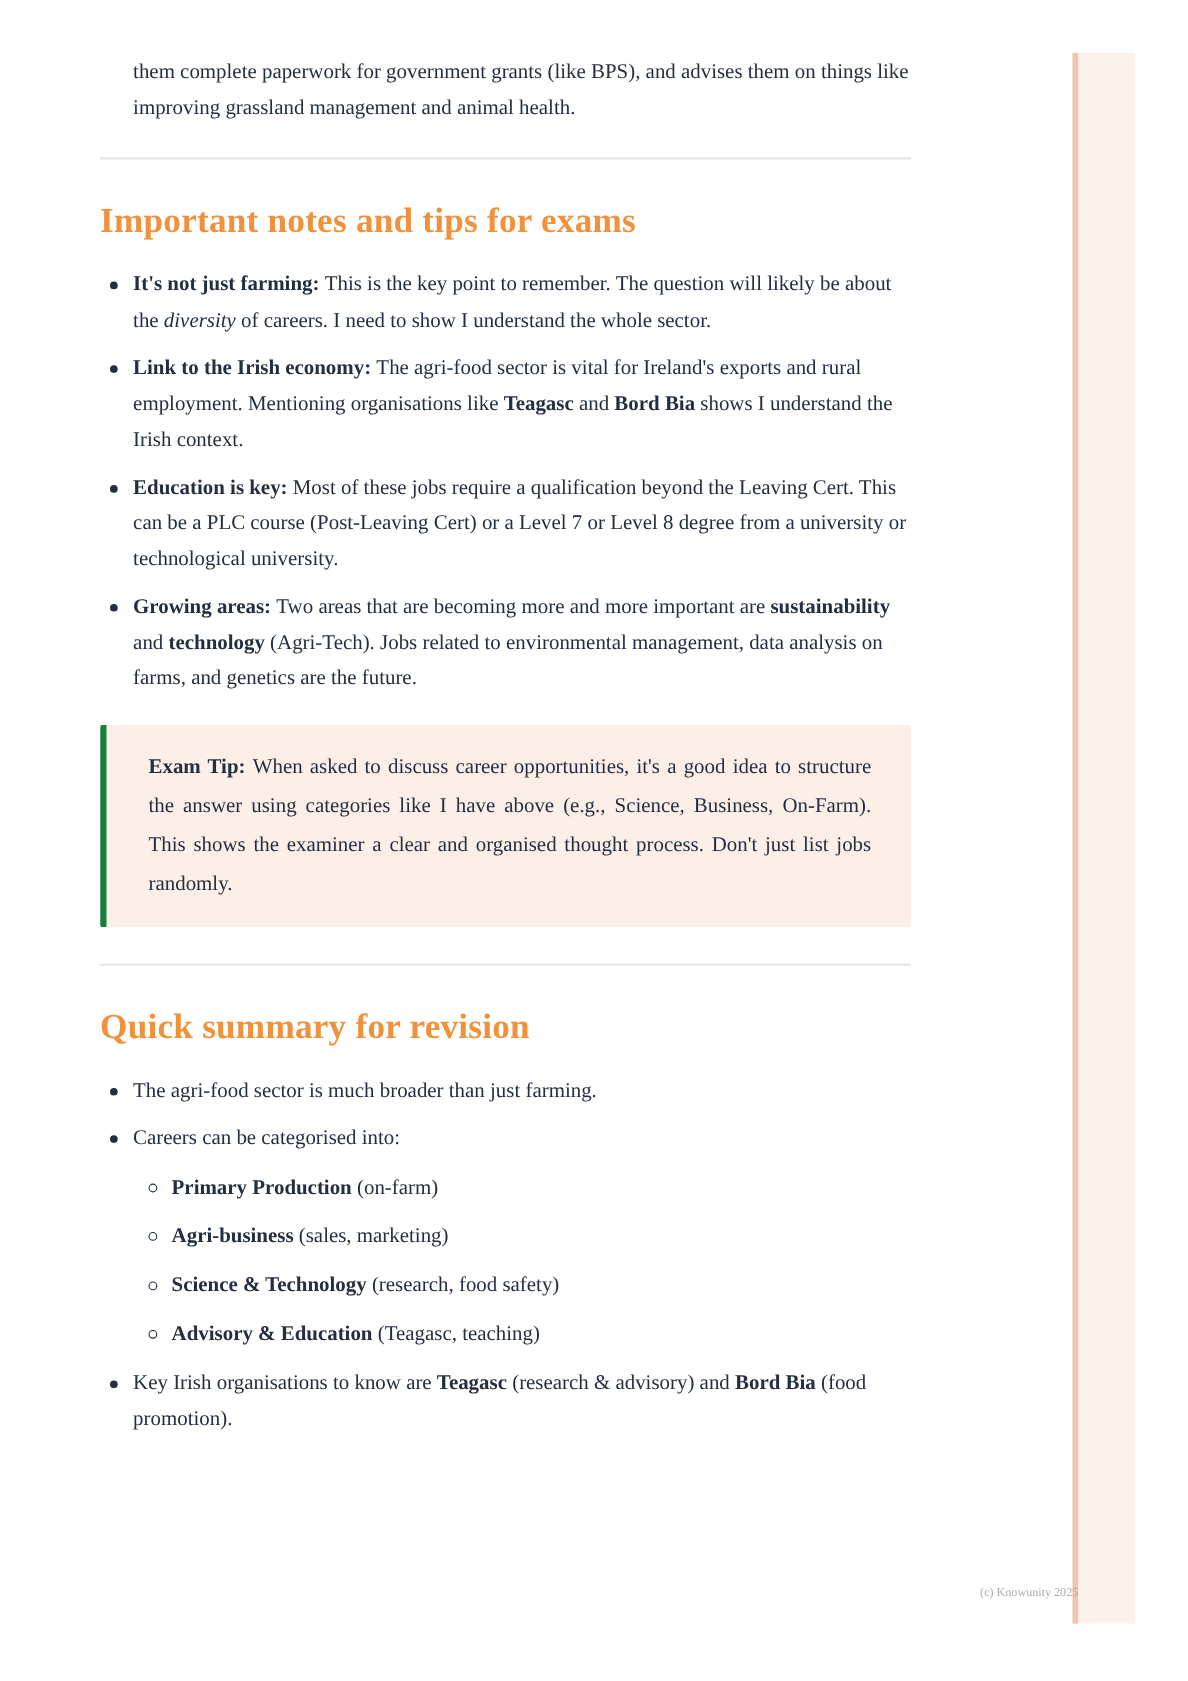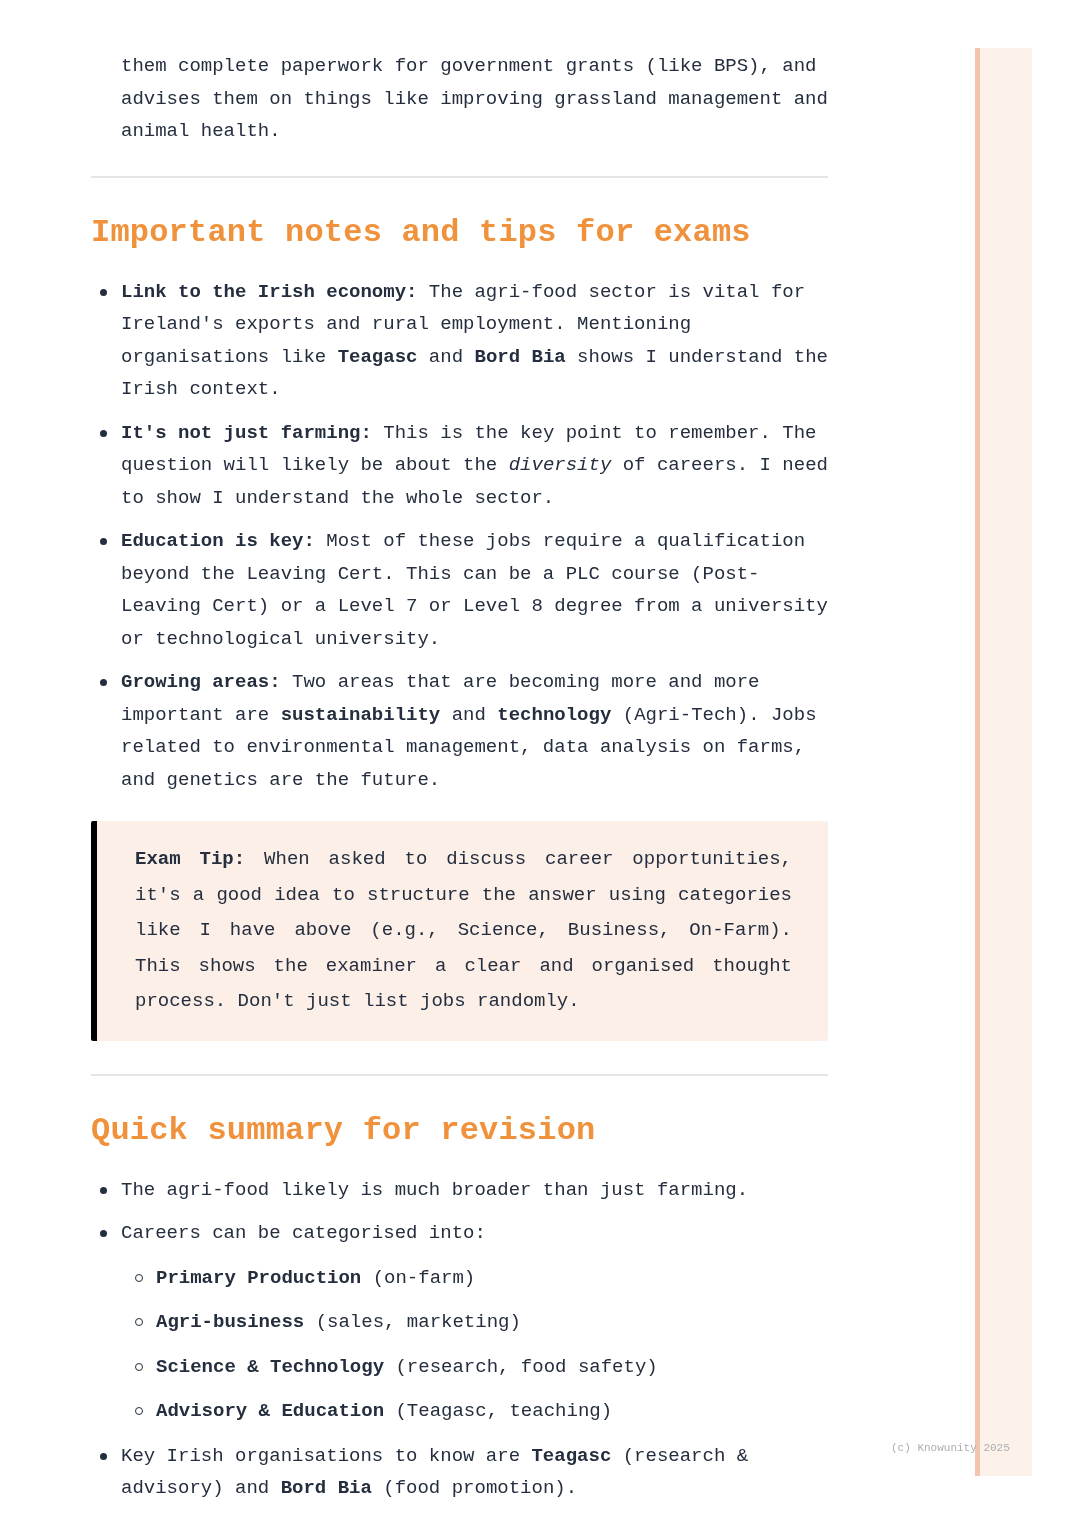--- a/index.html
+++ b/index.html
@@ -1,20 +1,20 @@
 <!DOCTYPE html>
 <html><head>
 <meta charset="utf-8">
 <style>
   html,body{margin:0;padding:0;background:#fff;}
   .page{
     position:relative;
     width:1080px;height:1528px;
     background:#ffffff;
-    font-family:Liberation Mono, monospace;
+    font-family:Liberation Serif, serif;
     color:#242E3E;
     overflow:hidden;
     border-radius:14px;
   }
   .decor-stripe{
     position:absolute;
     left:975px;top:48px;
     width:57px;height:1428px;
     background:#FDF2EA;
     border-left:5px solid #F4C5AE;
@@ -79,21 +79,21 @@
     position:absolute;
     left:14px;top:12px;
     width:6px;height:6px;
     border-radius:50%;
     border:1.5px solid #242E3E;
     background:transparent;
   }
   .tip-callout{
     margin-top:25px;
     background:#FBEFE8;
-    border-left:6px solid #000000;
+    border-left:6px solid #15803d;
     border-radius:2px;
     padding:21px 36px 21px 38px;
     box-sizing:border-box;
   }
   .tip-text{
     text-align:justify;
     line-height:35.5px;
     margin:0;
   }
   .divider.second{margin-top:33px;}
@@ -118,44 +118,44 @@
   <div class="content">
 
     <p class="intro"><span>them complete paperwork for government grants (like BPS), and advises them on things like improving grassland management and animal health.</span></p>
 
     <hr class="divider">
 
     <h2 class="section-title">Important notes and tips for exams</h2>
 
     <ul class="bullets">
       <li>
-        <span><span class="b">Link to the Irish economy: </span><span>The agri-food sector is vital for Ireland's exports and rural employment. Mentioning organisations like </span><span class="b">Teagasc</span><span> and </span><span class="b">Bord Bia</span><span> shows I understand the Irish context.</span></span>
+        <span><span class="b">It's not just farming: </span><span>This is the key point to remember. The question will likely be about the </span><span class="i">diversity</span><span> of careers. I need to show I understand the whole sector.</span></span>
       </li>
       <li>
-        <span><span class="b">It's not just farming: </span><span>This is the key point to remember. The question will likely be about the </span><span class="i">diversity</span><span> of careers. I need to show I understand the whole sector.</span></span>
+        <span><span class="b">Link to the Irish economy: </span><span>The agri-food sector is vital for Ireland's exports and rural employment. Mentioning organisations like </span><span class="b">Teagasc</span><span> and </span><span class="b">Bord Bia</span><span> shows I understand the Irish context.</span></span>
       </li>
       <li>
         <span><span class="b">Education is key: </span><span>Most of these jobs require a qualification beyond the Leaving Cert. This can be a PLC course (Post-Leaving Cert) or a Level 7 or Level 8 degree from a university or technological university.</span></span>
       </li>
       <li>
         <span><span class="b">Growing areas: </span><span>Two areas that are becoming more and more important are </span><span class="b">sustainability</span><span> and </span><span class="b">technology</span><span> (Agri-Tech). Jobs related to environmental management, data analysis on farms, and genetics are the future.</span></span>
       </li>
     </ul>
 
     <div class="tip-callout">
       <p class="tip-text"><span class="b">Exam Tip: </span><span>When asked to discuss career opportunities, it's a good idea to structure the answer using categories like I have above (e.g., Science, Business, On-Farm). This shows the examiner a clear and organised thought process. Don't just list jobs randomly.</span></p>
     </div>
 
     <hr class="divider second">
 
     <h2 class="section-title">Quick summary for revision</h2>
 
     <ul class="bullets">
       <li>
-        <span><span>The agri-food likely is much broader than just farming.</span></span>
+        <span><span>The agri-food sector is much broader than just farming.</span></span>
       </li>
       <li>
         <span><span>Careers can be categorised into:</span></span>
         <ul class="sublist">
           <li>
             <span><span class="b">Primary Production</span><span> (on-farm)</span></span>
           </li>
           <li>
             <span><span class="b">Agri-business</span><span> (sales, marketing)</span></span>
           </li>

